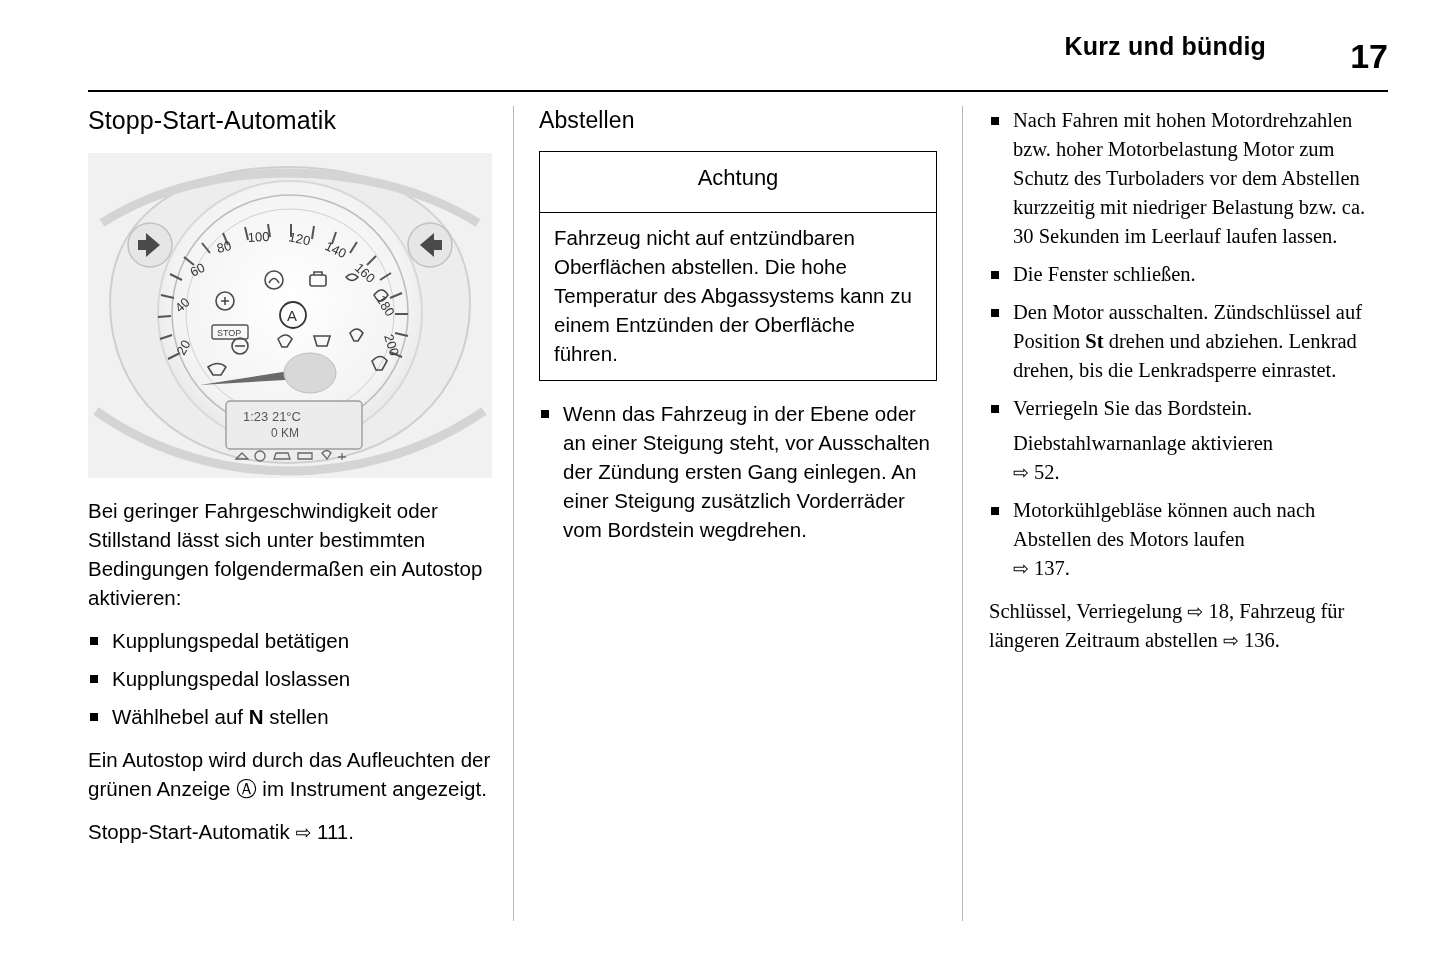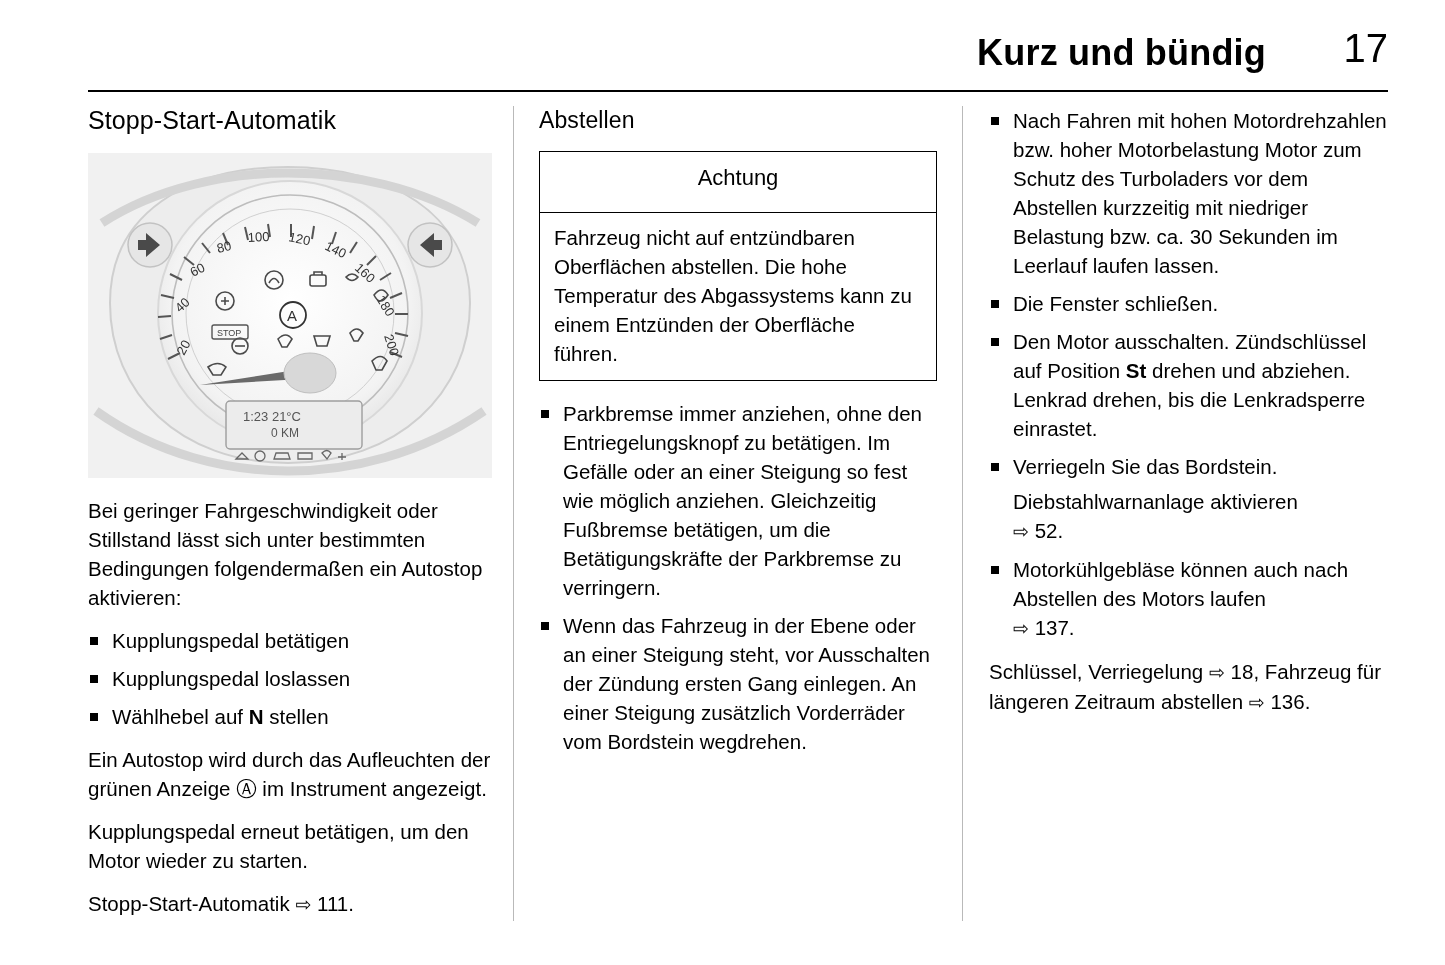--- a/index.html
+++ b/index.html
@@ -26,50 +26,50 @@
     position: absolute;
     left: 88px;
     top: 18px;
     width: 1300px;
     height: 72px;
   }
   .header-title {
     position: absolute;
     right: 122px;
     top: 14px;
-    font-size: 36px;
+    font-size: 25px;
     font-weight: bold;
     letter-spacing: 0.2px;
     white-space: nowrap;
   }
   .header-pagenum {
     position: absolute;
     right: 0px;
-    top: 8px;
-    font-size: 40px;
-    font-weight: normal;
+    top: 19px;
+    font-size: 34px;
+    font-weight: bold;
   }
   .header-rule {
     position: absolute;
     left: 0px;
     top: 72px;
     width: 1300px;
     height: 2px;
     background: #000000;
   }
   
   .col {
     position: absolute;
     top: 106px;
     font-size: 20.5px;
     line-height: 29px;
   }
   .col1 { left: 88px;  width: 408px; }
   .col2 { left: 539px; width: 400px; }
-  .col3 { left: 989px; width: 400px; }
+  .col3 { left: 989px; width: 400px; font-family: Liberation Serif, serif; }
 
   .col-divider {
     position: absolute;
     top: 106px;
     width: 1px;
     background: #b9b9b9;
     height: 815px;
   }
   .divider-1 { left: 513px; }
   .divider-2 { left: 962px; }
@@ -278,39 +278,35 @@
 
     <p>Bei geringer Fahrgeschwindigkeit oder Stillstand lässt sich unter bestimmten Bedingungen folgendermaßen ein Autostop aktivieren:</p>
 
     <ul class="bl">
       <li><span>Kupplungspedal betätigen</span></li>
       <li><span>Kupplungspedal loslassen</span></li>
       <li><span>Wählhebel auf </span><span class="bold">N</span><span> stellen</span></li>
     </ul>
 
     <p>Ein Autostop wird durch das Aufleuchten der grünen Anzeige Ⓐ im Instrument angezeigt.</p>
-    <p>Kupplungspedal erneut betätigen, um den Motor wieder zu starten.</p>
     <p><span>Stopp-Start-Automatik</span> <span class="ref-arrow">⇨</span> <span>111.</span></p>
 
   </div>
 
   <div class="col col2">
 
     <h2 class="section-title big">Abstellen</h2>
 
     <div class="notebox">
       <div class="notebox-head">Achtung</div>
       <div class="notebox-body">Fahrzeug nicht auf entzündbaren Oberflächen abstellen. Die hohe Temperatur des Abgassystems kann zu einem Entzünden der Oberfläche führen.</div>
     </div>
 
     <ul class="bl">
       <li>
-        <p>Parkbremse immer anziehen, ohne den Entriegelungsknopf zu betätigen. Im Gefälle oder an einer Steigung so fest wie möglich anziehen. Gleichzeitig Fußbremse betätigen, um die Betätigungskräfte der Parkbremse zu verringern.</p>
-      </li>
-      <li>
         <p>Wenn das Fahrzeug in der Ebene oder an einer Steigung steht, vor Ausschalten der Zündung ersten Gang einlegen. An einer Steigung zusätzlich Vorderräder vom Bordstein wegdrehen.</p>
       </li>
     </ul>
 
   </div>
 
   <div class="col col3">
 
     <ul class="bl">
       <li>

